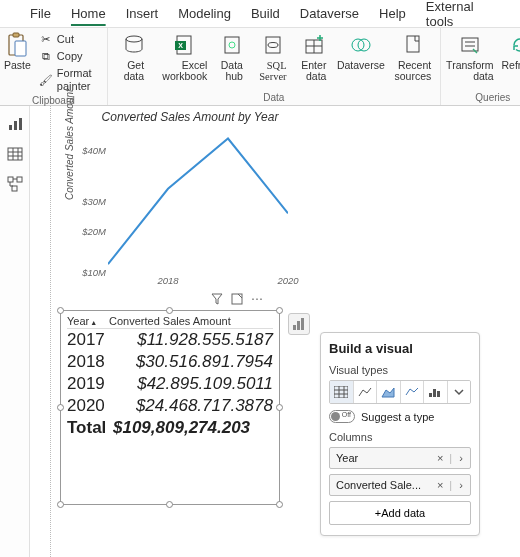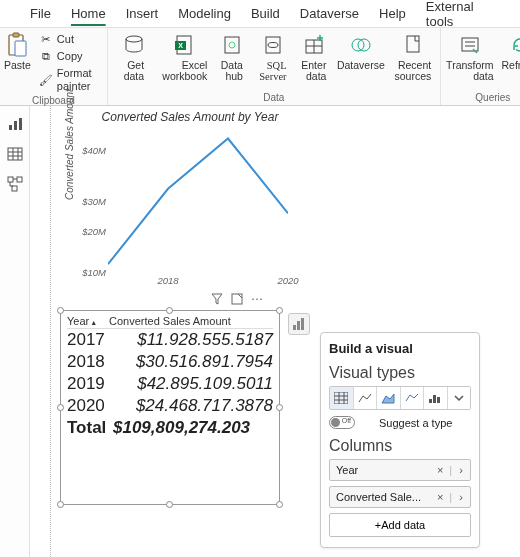--- a/index.html
+++ b/index.html
@@ -49,26 +49,26 @@
   .tv-row .c1 { width:42px; }
   .tv-row .c2 { flex:1; text-align:right;font-style:italic; }
   .tv-total { font-weight:600; }
   .tri { font-size:7px; color:#333; display:inline-block; margin-left:1px; }
 
   .visual-type-btn { position:absolute; left: 258px; top: 207px; width:22px; height:22px; border:1px solid #c8c8c8; background:#f3f3f3; border-radius:3px; display:flex; align-items:center; justify-content:center; cursor:pointer; }
 
   
   .panel { position:absolute; left: 290px; top: 206px; width: 160px; border:1px solid #c8c8c8; border-radius:4px; background:#fff; padding:8px 8px 10px; box-shadow: 0 1px 3px rgba(0,0,0,0.08); margin-top: 20px; }
   .panel h3 { font-size:13px; font-weight:600; margin-bottom:8px; }
-  .panel-lbl { font-size:16px; color:#444; margin: 4px 0 4px; }
+  .panel-lbl { font-size:11px; color:#444; margin: 4px 0 4px; }
   .vtypes { display:flex; border:1px solid #c8c8c8; border-radius:2px; overflow:hidden; }
   .vtype { flex:1; height:22px; display:flex; align-items:center; justify-content:center; border-right:1px solid #d8d8d8; cursor:pointer; background:#fff; }
   .vtype.sel { background:#e8eef5; }
   .vtype:last-child { border-right:none; }
-  .suggest { display:flex; align-items:center; gap:24px; font-size:11px; margin-top:6px; }
+  .suggest { display:flex; align-items:center; gap:6px; font-size:11px; margin-top:6px; }
   .toggle { width:26px; height:13px; border:1px solid #888; border-radius:7px; position:relative; background:#fff; }
   .toggle::after { content:""; position:absolute; left:1px; top:1px; width:9px; height:9px; border-radius:50%; background:#888; }
   .toggle .tlbl { position:absolute; right:3px; top:0; font-size:7px; color:#555; }
   .col-pill { display:flex; align-items:center; border:1px solid #c0c0c0; border-radius:2px; height:22px; margin-bottom:5px; font-size:11px; background:#f6f6f6; }
   .col-pill .pname { flex:1; padding:0 6px; white-space:nowrap; overflow:hidden; text-overflow:ellipsis; }
   .col-pill .pact { width:18px; text-align:center; color:#555; cursor:pointer; }
   .col-pill .psep { color:#bbb; }
   .add-btn { width:100%; height:24px; border:1px solid #c0c0c0; border-radius:2px; background:#fff; font-size:11px; cursor:pointer; }
 </style>
 </head>

